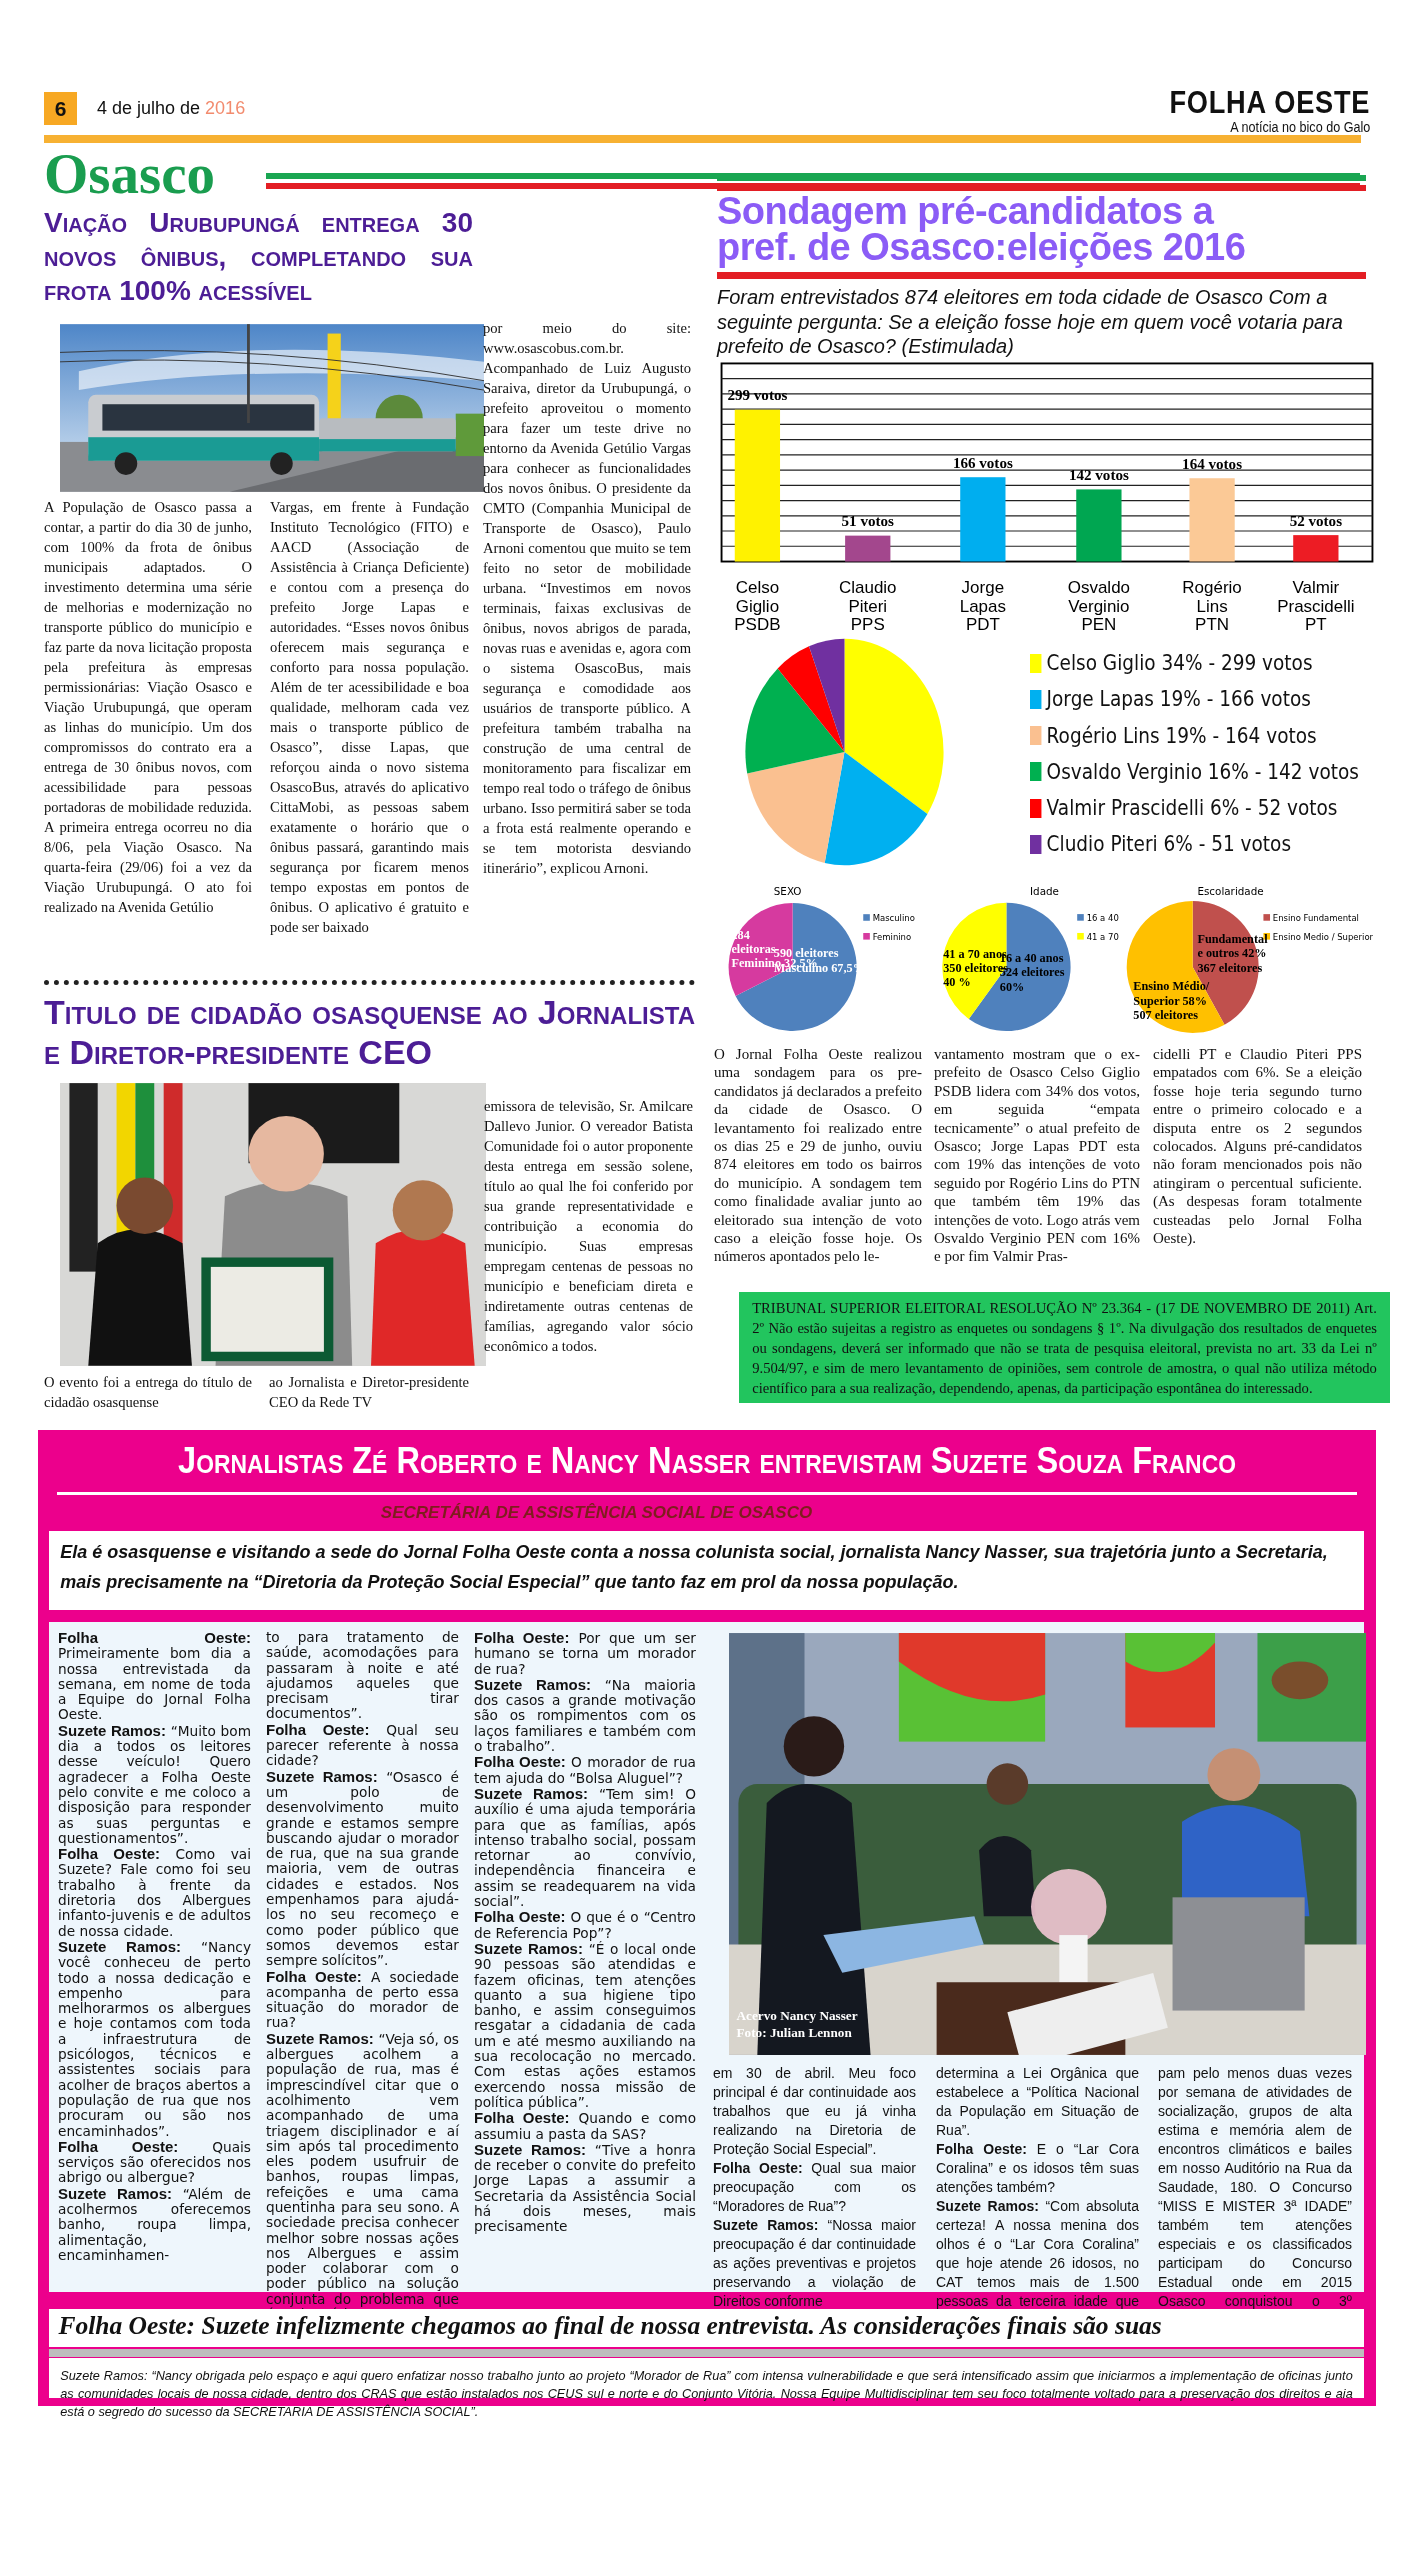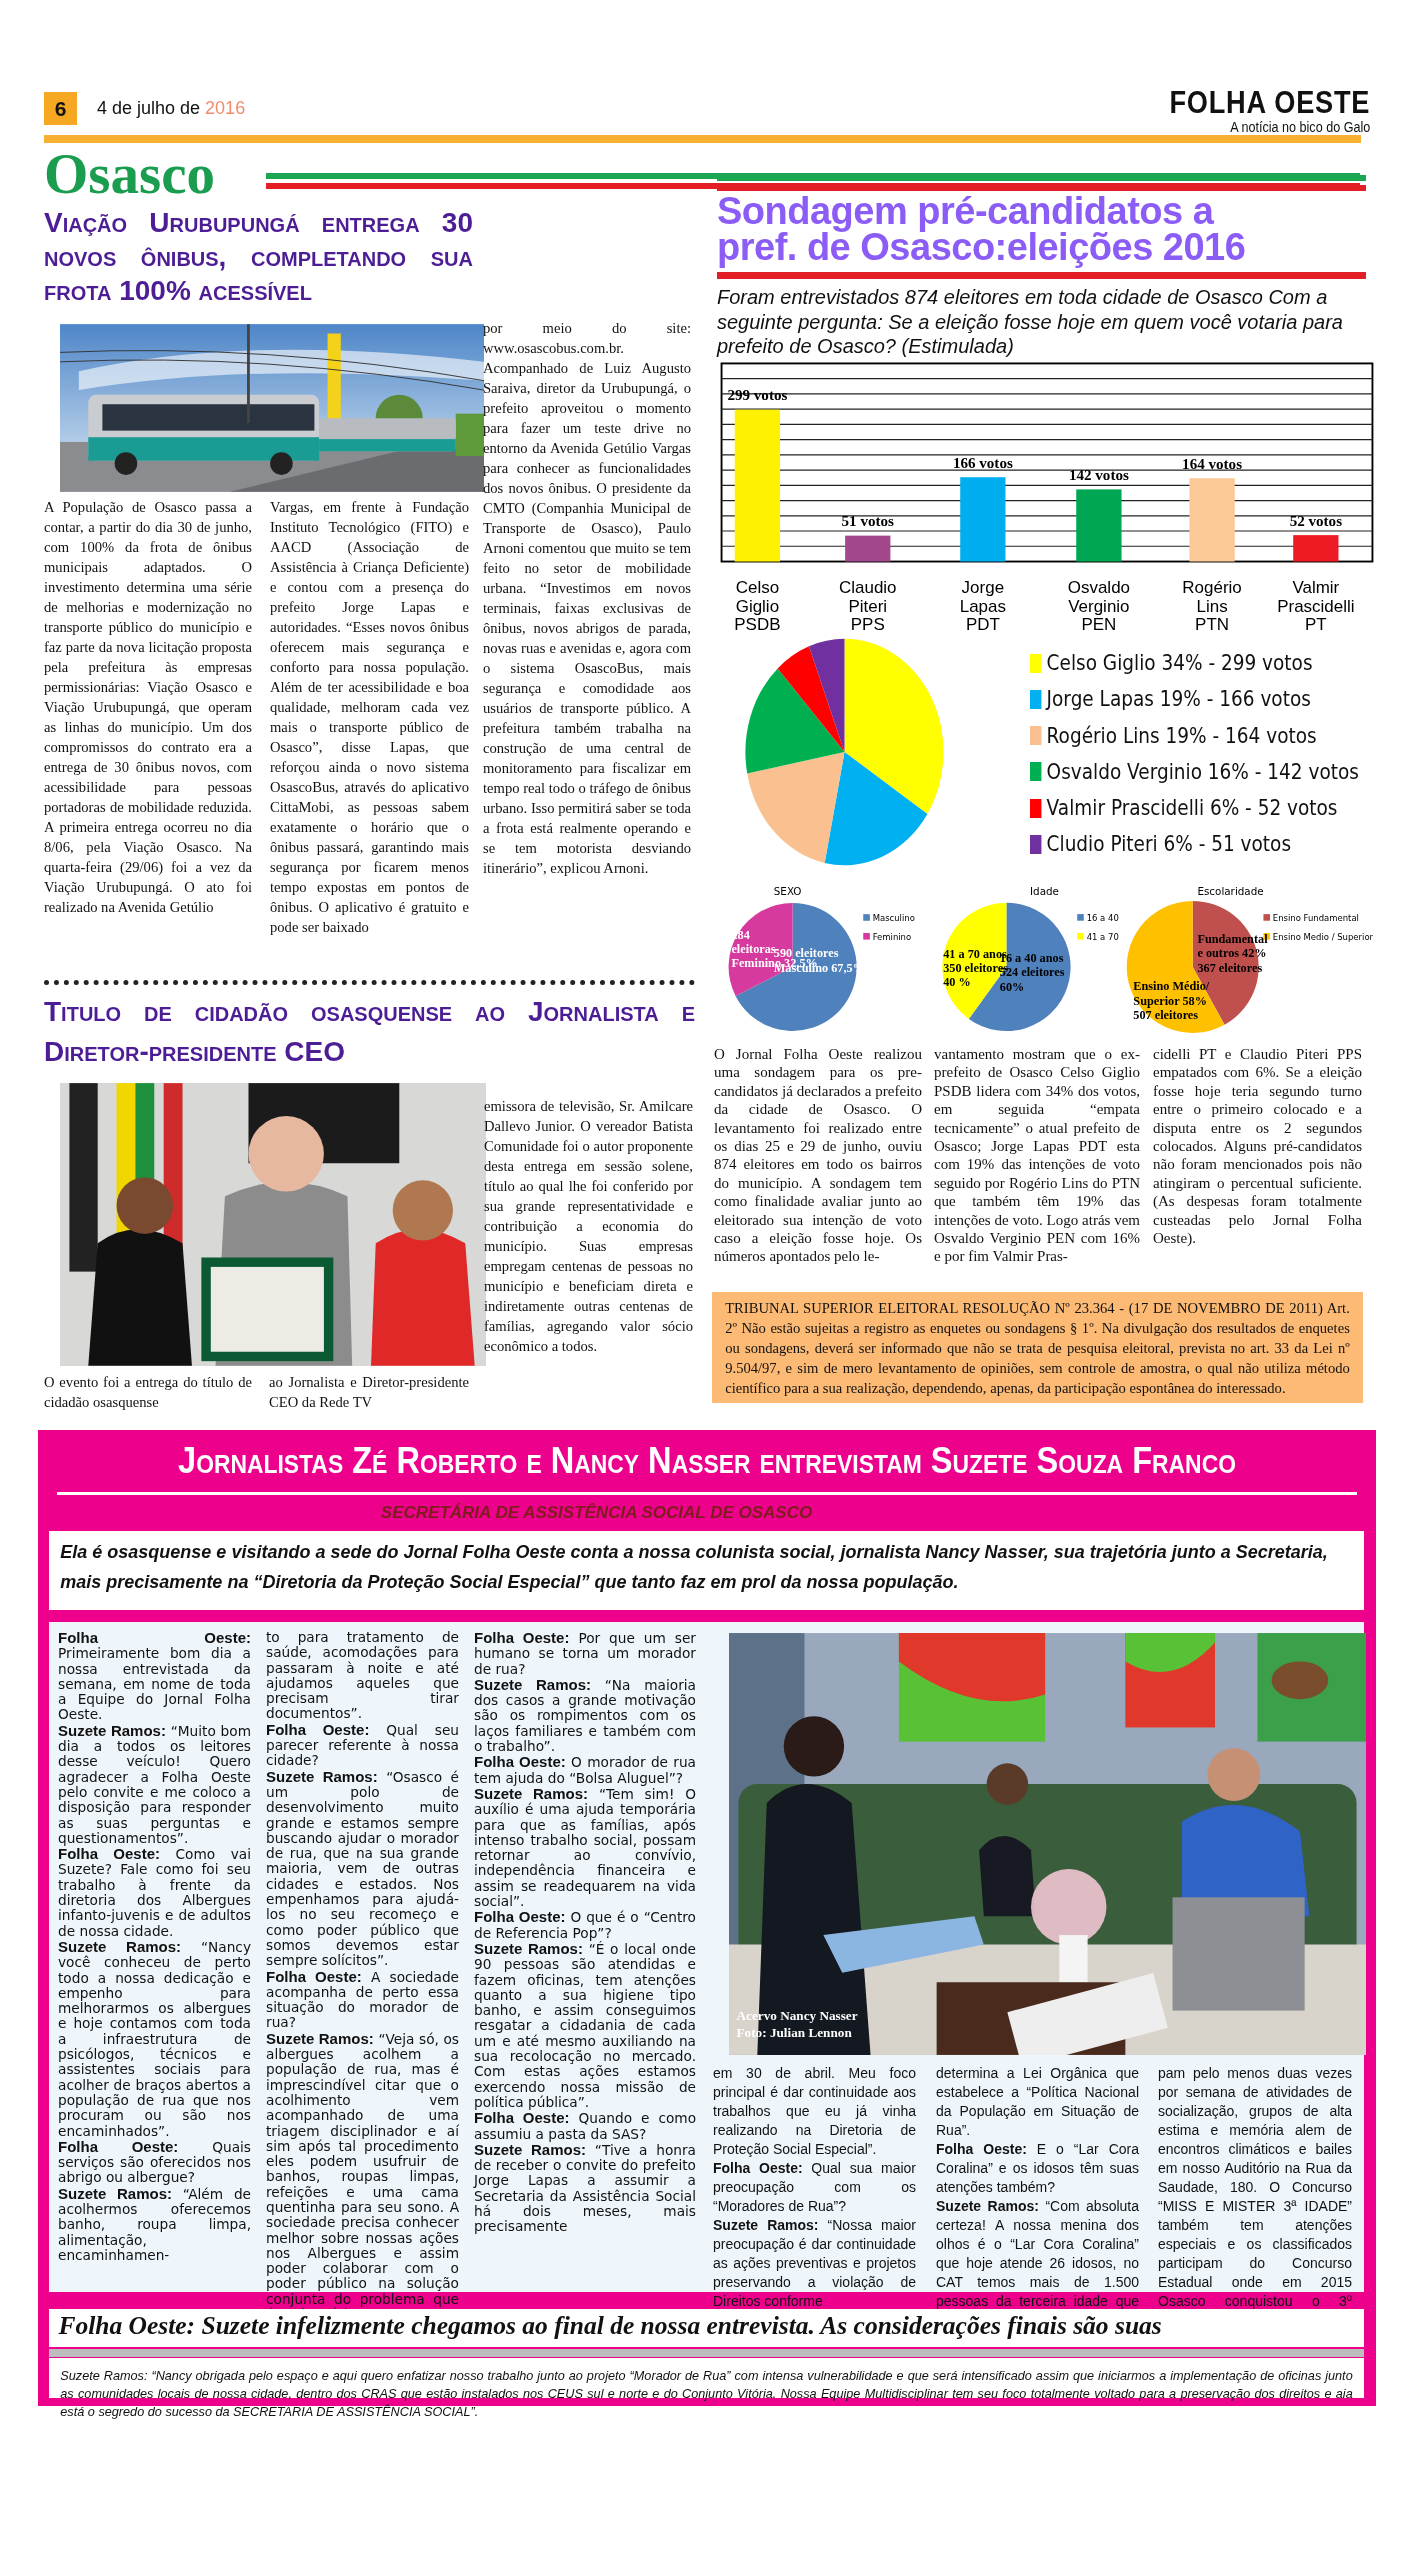--- a/index.html
+++ b/index.html
@@ -19,21 +19,21 @@
 .stripes .r { height: 5.7px; background: #e31e24; margin-top: 4.7px; }
 
 .headline { font: bold 28px "Liberation Sans", sans-serif; line-height: 34px; color: #4c1d95; text-align: justify; font-variant: small-caps; }
 .body-col { font: 14.6px "Liberation Serif", serif; line-height: 20px; text-align: justify; hyphens: auto; }
 .photo { overflow: hidden; margin-left: 16px; }
 
 .survey-title { font: bold 38px "Liberation Sans", sans-serif; color: #8b5cf6; line-height: 36px; letter-spacing: -0.5px; }
 .survey-intro { font: italic 20px "Liberation Sans", sans-serif; line-height: 24.5px; }
 .legend-row { display: flex; align-items: center; font: 21px "DejaVu Sans", sans-serif; margin-bottom: 12.3px; transform: scaleX(0.88); transform-origin: left; white-space: nowrap; }
 .legend-sw { width: 13.2px; height: 19px; margin-right: 5.7px; flex: none; }
-.tse { background: #fdba74; font: 14.6px "Liberation Serif", serif; line-height: 20px; padding: 5.7px 13.2px; text-align: justify; }
+.tse { background: #22c55e; font: 14.6px "Liberation Serif", serif; line-height: 20px; padding: 5.7px 13.2px; text-align: justify; margin-left: 27px; }
 
 .pink-box { left: 38px; top: 1430px; width: 1338px; height: 976px; background: #ec008c; }
 .pink-title { color: #fff; font: bold 37px "Liberation Sans", sans-serif; font-variant: small-caps; text-align: center; transform: scaleX(0.88); white-space: nowrap; }
 .interview-area { background: #eef6fc; }
 .int-col { font: 13.7px "DejaVu Sans", sans-serif; line-height: 15.3px; text-align: justify; }
 .int-col b { font-family: "Liberation Sans", sans-serif; font-weight: bold; font-size: 15px; }
 .int-col2 { font: 14px "Liberation Sans", sans-serif; line-height: 19px; text-align: justify; }
 .dots { border-top: 5.7px dotted #222; }
 svg text { font-family: "Liberation Serif", serif; }
 </style>
@@ -81,21 +81,21 @@
     <path d="M0 30 Q220 20 450 60" stroke="#333" fill="none"></path>
       <path d="M0 40 Q220 30 450 70" stroke="#333" fill="none"></path>
   </svg>
 </div>
 <div class="abs body-col" style="left:44px; top:497px; width:208px;">A População de Osasco passa a contar, a partir do dia 30 de junho, com 100% da frota de ônibus municipais adaptados. O investimento determina uma série de melhorias e modernização no transporte público do município e faz parte da nova licitação proposta pela prefeitura às empresas permissionárias: Viação Osasco e Viação Urubupungá, que operam as linhas do município. Um dos compromissos do contrato era a entrega de 30 ônibus novos, com acessibilidade para pessoas portadoras de mobilidade reduzida. A primeira entrega ocorreu no dia 8/06, pela Viação Osasco. Na quarta-feira (29/06) foi a vez da Viação Urubupungá. O ato foi realizado na Avenida Getúlio</div>
 <div class="abs body-col" style="left:270px; top:497px; width:199px;">Vargas, em frente à Fundação Instituto Tecnológico (FITO) e AACD (Associação de Assistência à Criança Deficiente) e contou com a presença do prefeito Jorge Lapas e autoridades. “Esses novos ônibus oferecem mais segurança e conforto para nossa população. Além de ter acessibilidade e boa qualidade, melhoram cada vez mais o transporte público de Osasco”, disse Lapas, que reforçou ainda o novo sistema OsascoBus, através do aplicativo CittaMobi, as pessoas sabem exatamente o horário que o ônibus passará, garantindo mais segurança por ficarem menos tempo expostas em pontos de ônibus. O aplicativo é gratuito e pode ser baixado</div>
 <div class="abs body-col" style="left:483px; top:318px; width:208px;">por meio do site: www.osascobus.com.br. Acompanhado de Luiz Augusto Saraiva, diretor da Urubupungá, o prefeito aproveitou o momento para fazer um teste drive no entorno da Avenida Getúlio Vargas para conhecer as funcionalidades dos novos ônibus. O presidente da CMTO (Companhia Municipal de Transporte de Osasco), Paulo Arnoni comentou que muito se tem feito no setor de mobilidade urbana. “Investimos em novos terminais, faixas exclusivas de ônibus, novos abrigos de parada, novas ruas e avenidas e, agora com o sistema OsascoBus, mais segurança e comodidade aos usuários de transporte público. A prefeitura também trabalha na construção de uma central de monitoramento para fiscalizar em tempo real todo o tráfego de ônibus urbano. Isso permitirá saber se toda a frota está realmente operando e se tem motorista desviando itinerário”, explicou Arnoni.</div>
 
 <div class="abs dots" style="left:44px; top:980px; width:651px;"></div>
 
-<div class="abs headline" style="left:44px; top:992px; width:651px; font-size:28px; line-height:40px;">Titulo de cidadão osasquense ao Jornalista e Diretor-presidente CEO</div>
+<div class="abs headline" style="left:44px; top:992px; width:651px; font-size:34px; line-height:40px;">Titulo de cidadão osasquense ao Jornalista e Diretor-presidente CEO</div>
 <div class="abs photo" style="left:44px; top:1083px; width:426px; height:283px; background:#ccc;">
   <svg width="426" height="283" viewBox="0 0 452 300">
     <rect width="452" height="300" fill="#d8d8d6"></rect>
     <rect x="200" y="0" width="160" height="85" fill="#1b1b1b"></rect>
     <rect x="10" y="0" width="30" height="200" fill="#222"></rect>
     <rect x="60" y="0" width="20" height="200" fill="#f2d600"></rect>
     <rect x="80" y="0" width="20" height="220" fill="#1e8f3c"></rect>
     <rect x="110" y="0" width="20" height="220" fill="#cf2b2b"></rect>
     <path d="M30 300 L40 170 Q80 140 130 170 L140 300Z" fill="#111"></path>
     <circle cx="90" cy="130" r="30" fill="#7a4a30"></circle>

